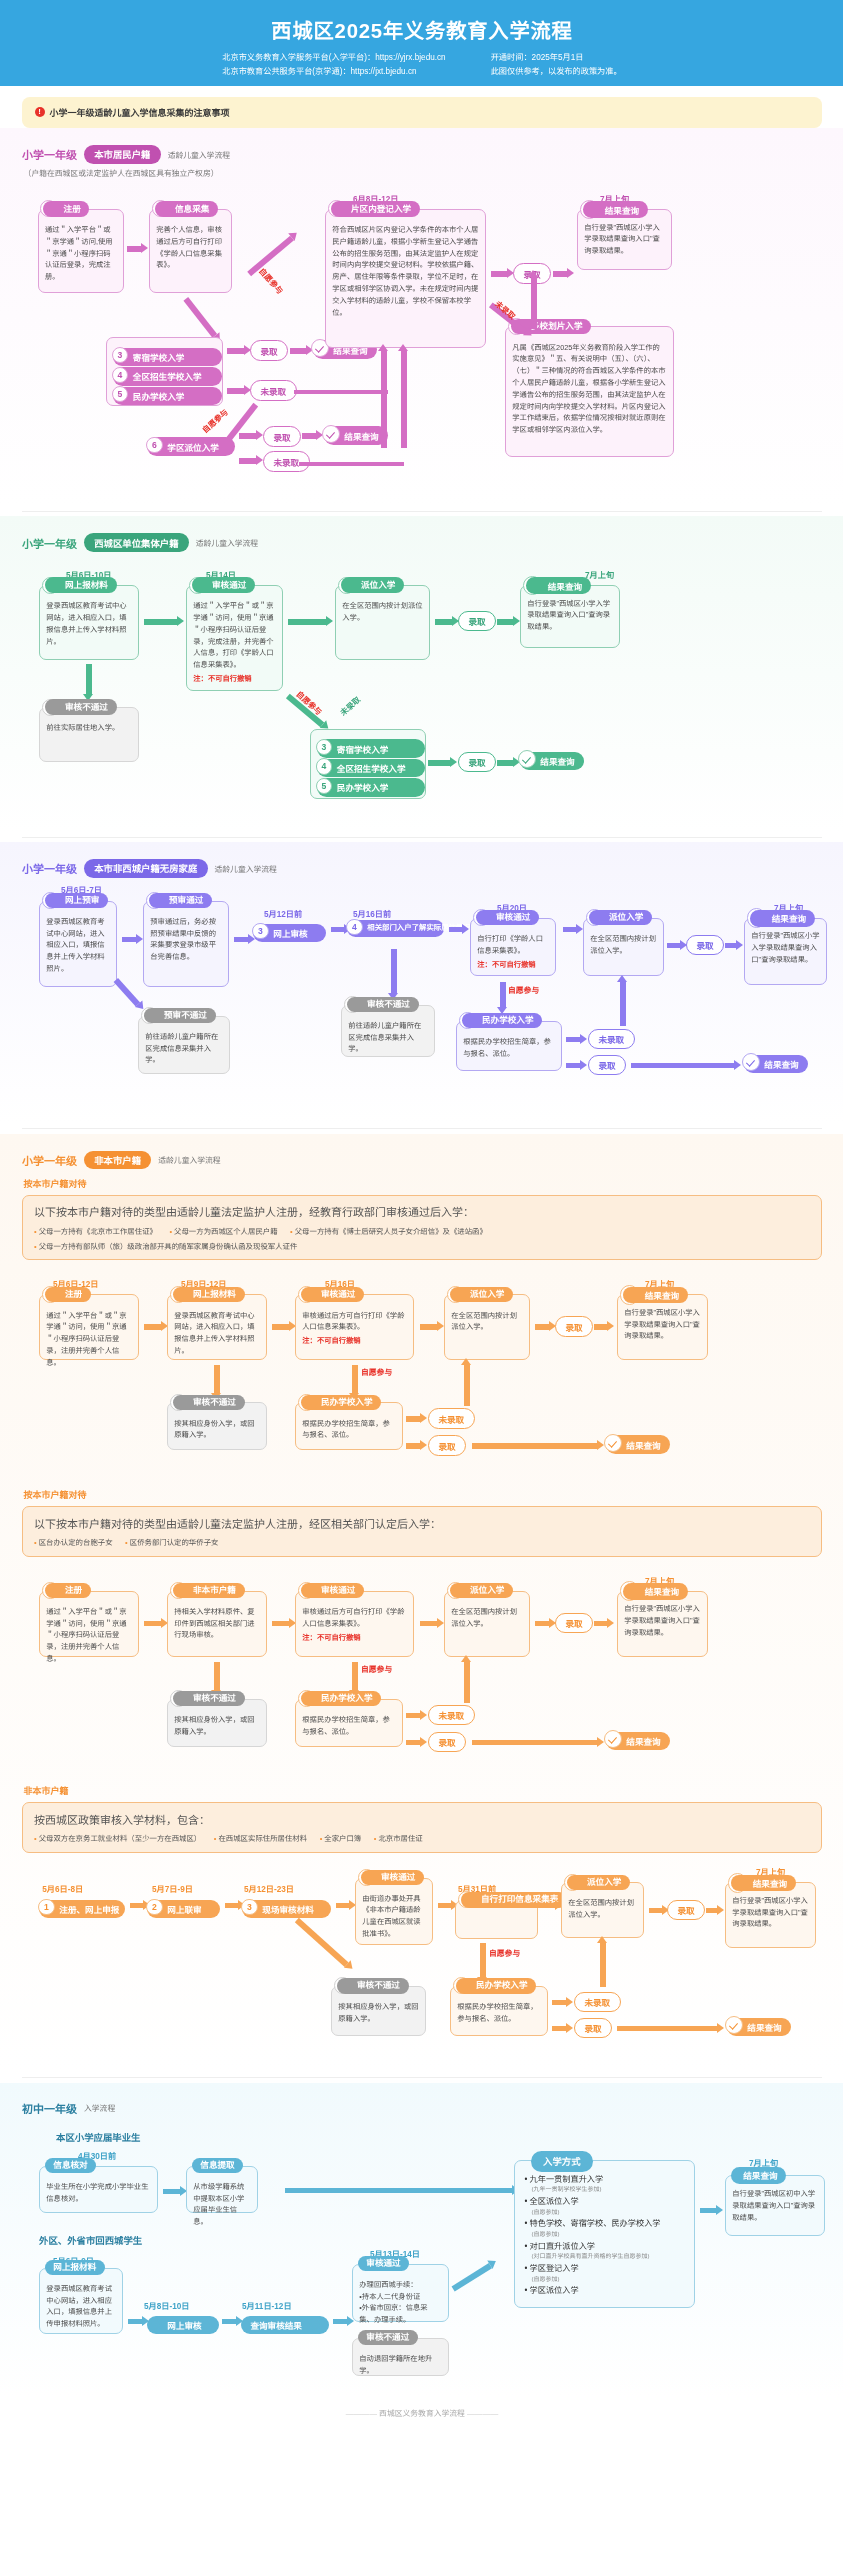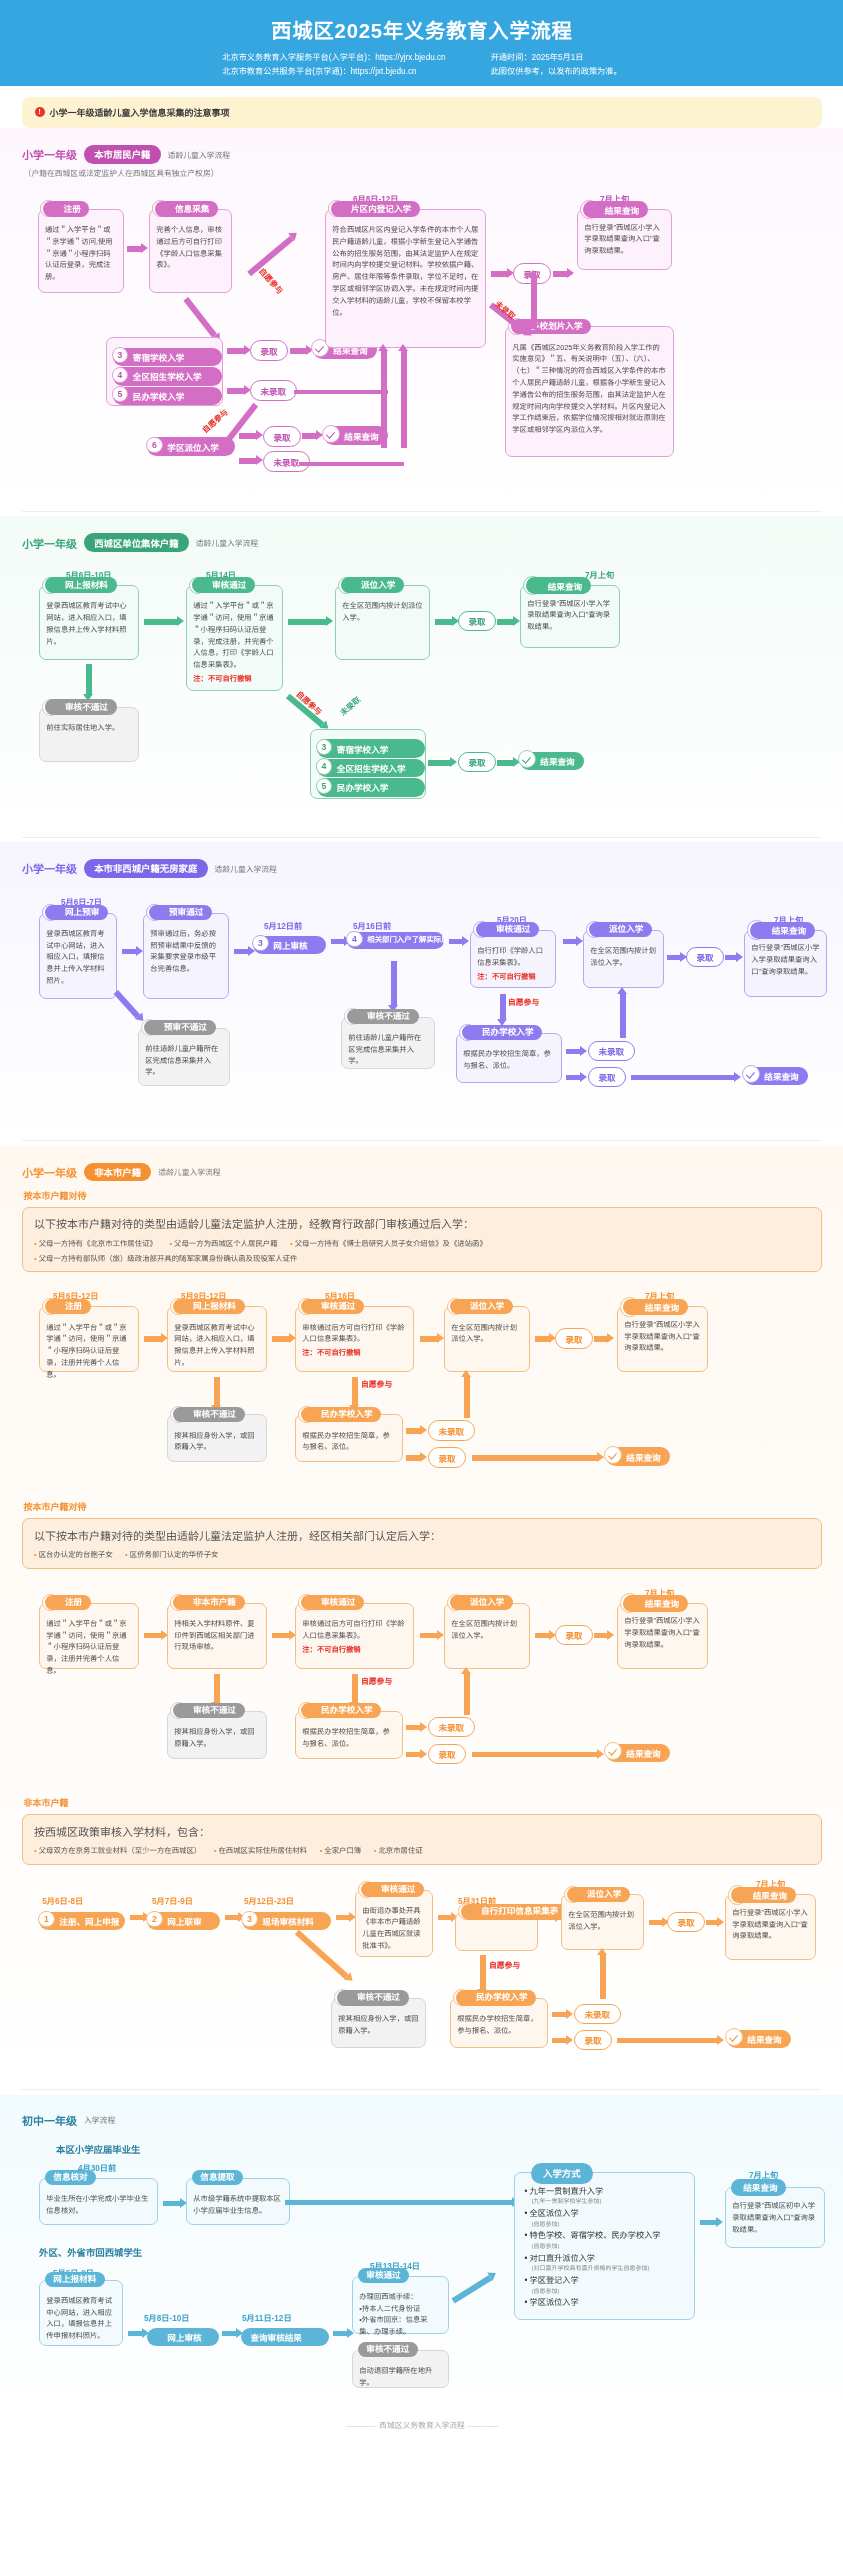--- a/index.html
+++ b/index.html
@@ -426,21 +426,21 @@
 
   <div class="divider"></div>
 
   <div class="section sec-purple t-purple">
     <div class="sec-head">
       <span class="sec-grade" style="color:#7b68e8">小学一年级</span>
       <span class="sec-pill" style="background:#7b68e8">本市非西城户籍无房家庭</span>
       <span class="sec-note">适龄儿童入学流程</span>
     </div>
 
-    <div class="canvas" style="height:234px; margin-top:16px;">
+    <div class="canvas" style="height:234px; margin-top:4px;">
       <div class="date" style="left:39px; top:1.6px;">5月6日-7日</div>
       <div class="node" style="left:17px; top:19px; width:78px; height:86px;">
         <span class="num">1</span>
         <span class="cap">网上预审</span>
         <div class="body">登录西城区教育考试中心网站，进入相应入口，填报信息并上传入学材料照片。</div>
       </div>
       <div class="ar ar-h" style="left:100px; top:55px; width:14px;"></div>
 
       <div class="node" style="left:121px; top:19px; width:86px; height:86px;">
         <span class="num">2</span>
@@ -798,21 +798,21 @@
 
     <div class="canvas" style="height:258px; margin-top:14px;">
       <div class="jh-group" style="left:34px; top:0;">本区小学应届毕业生</div>
       <div class="date" style="left:56px; top:19px;">4月30日前</div>
       <div class="node" style="left:17px; top:36px; width:119px; height:47px;">
         <span class="cap" style="padding-left:8.6px;">信息核对</span>
         <div class="body">毕业生所在小学完成小学毕业生信息核对。</div>
       </div>
       <div class="ar ar-h" style="left:141px; top:59px; width:17px;"></div>
 
-      <div class="node" style="left:164px; top:36px; width:104px; height:47px;">
+      <div class="node" style="left:164px; top:36px; width:72px; height:47px;">
         <span class="cap" style="padding-left:8.6px;">信息提取</span>
         <div class="body">从市级学籍系统中提取本区小学应届毕业生信息。</div>
       </div>
       <div class="ar ar-h" style="left:263px; top:58px; width:227px;"></div>
 
       <div class="jh-group" style="left:17px; top:103px;">外区、外省市回西城学生</div>
       <div class="date" style="left:31px; top:124px;">5月6日-9日</div>
       <div class="node" style="left:17px; top:138px; width:84px; height:66px;">
         <span class="cap" style="padding-left:8.6px;">网上报材料</span>
         <div class="body">登录西城区教育考试中心网站，进入相应入口，填报信息并上传申报材料照片。</div>

